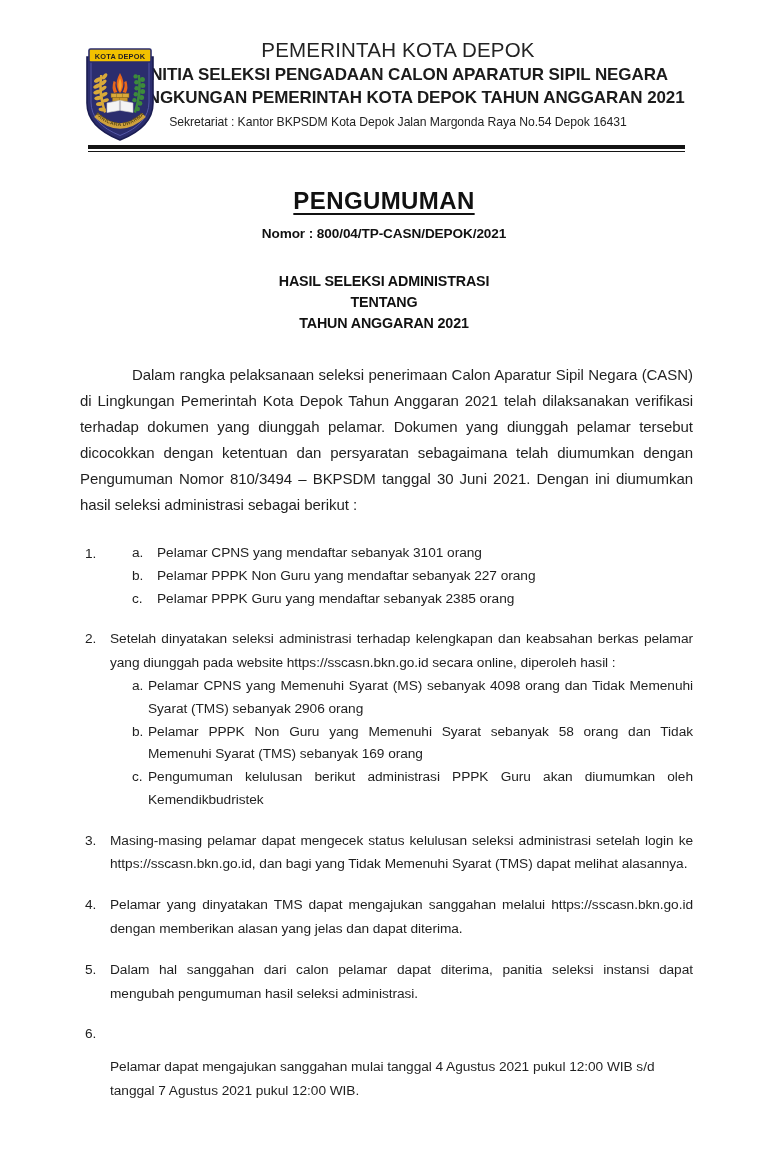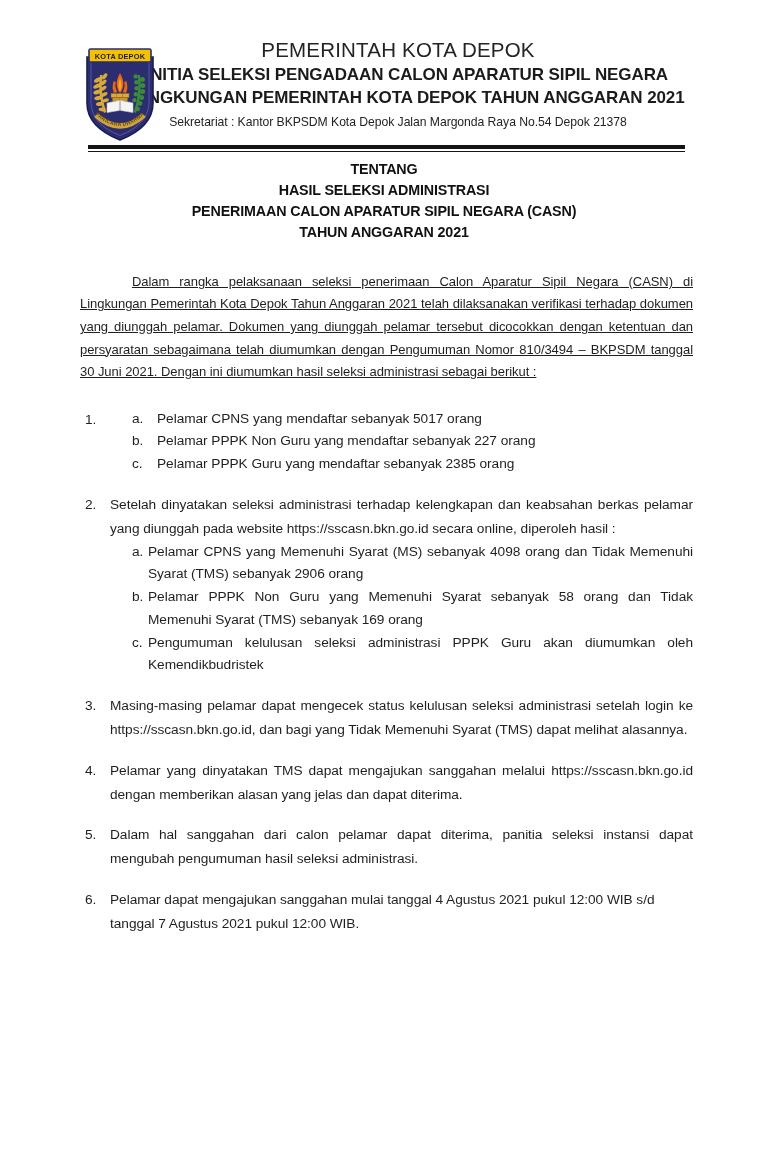--- a/index.html
+++ b/index.html
@@ -122,27 +122,26 @@
   }
 
   
   .body-area {
     margin: 0;
     padding: 0 75px 0 80px;
   }
 
   .intro {
     margin-top: 28px;
-    font-size: 13px;
+    font-size: 15px;
     line-height: 1.74;
     text-align: justify;
     text-indent: 52px;
     color: #1f1f1f;
     letter-spacing: -0.05px;
-    text-decoration: underline;
   }
 
   ol.main-list {
     list-style: none;
     margin: 24px 0 0 0;
     padding: 0;
   }
   ol.main-list > li {
     display: flex;
     font-size: 13.7px;
@@ -159,20 +158,21 @@
   }
   ol.main-list > li .li-body {
     flex: 1 1 auto;
     min-width: 0;
   }
   .li-text {
     text-align: justify;
   }
   .li-text-left {
     text-align: left;
+    margin-top: 33px;
   }
 
   ol.sub-list {
     list-style: none;
     margin: 0;
     padding: 0;
   }
   ol.sub-list > li {
     display: flex;
     font-size: 13.7px;
@@ -260,49 +260,52 @@
         <path id="mottoArc" d="M14 70 Q38 92 62 70" fill="none" stroke="#d9a93a" stroke-width="5.4" opacity="0.95"></path>
         <text font-family="Liberation Sans, sans-serif" font-size="5.2" font-weight="bold" fill="#5d4a12" letter-spacing="0.3">
           <textPath href="#mottoArc" startOffset="50%" text-anchor="middle">PARICARA DHARMA</textPath>
         </text>
       </svg>
     </div>
 
     <div class="lh-line1">PEMERINTAH KOTA DEPOK</div>
     <div class="lh-line2">PANITIA SELEKSI PENGADAAN CALON APARATUR SIPIL NEGARA</div>
     <div class="lh-line3">DI LINGKUNGAN PEMERINTAH KOTA DEPOK TAHUN ANGGARAN 2021</div>
-    <div class="lh-line4">Sekretariat : Kantor BKPSDM Kota Depok Jalan Margonda Raya No.54 Depok 21378</div>
+    <div class="lh-line4">Sekretariat : Kantor BKPSDM Kota Depok Jalan Margonda Raya No.54 Depok 16431</div>
 
     <div class="rule-group">
       <div class="rule-thick"></div>
       <div class="rule-thin"></div>
     </div>
   </div>
 
+  <div class="titleblock">
+    <div class="doc-title">PENGUMUMAN</div>
+    <div class="doc-number">Nomor : 800/04/TP-CASN/DEPOK/2021</div>
+  </div>
 
   <div class="subject">
+    <div>HASIL SELEKSI ADMINISTRASI</div>
     <div>TENTANG</div>
-    <div>HASIL SELEKSI ADMINISTRASI</div>
-    <div>PENERIMAAN CALON APARATUR SIPIL NEGARA (CASN)</div>
     <div>TAHUN ANGGARAN 2021</div>
   </div>
 
   <div class="body-area">
 
     <p class="intro">Dalam rangka pelaksanaan seleksi penerimaan Calon Aparatur Sipil Negara (CASN) di Lingkungan Pemerintah Kota Depok Tahun Anggaran 2021 telah dilaksanakan verifikasi terhadap dokumen yang diunggah pelamar. Dokumen yang diunggah pelamar tersebut dicocokkan dengan ketentuan dan persyaratan sebagaimana telah diumumkan dengan Pengumuman Nomor 810/3494 – BKPSDM tanggal 30 Juni 2021. Dengan ini diumumkan hasil seleksi administrasi sebagai berikut :</p>
 
     <ol class="main-list">
 
       <li>
         <span class="marker">1.</span>
         <div class="li-body">
           <ol class="sub-list wide">
             <li>
               <span class="sub-marker">a.</span>
-              <span class="sub-body">Pelamar CPNS yang mendaftar sebanyak 5017 orang</span>
+              <span class="sub-body">Pelamar CPNS yang mendaftar sebanyak 3101 orang</span>
             </li>
             <li>
               <span class="sub-marker">b.</span>
               <span class="sub-body">Pelamar PPPK Non Guru yang mendaftar sebanyak 227 orang</span>
             </li>
             <li>
               <span class="sub-marker">c.</span>
               <span class="sub-body">Pelamar PPPK Guru yang mendaftar sebanyak 2385 orang</span>
             </li>
           </ol>
@@ -317,21 +320,21 @@
             <li>
               <span class="sub-marker">a.</span>
               <span class="sub-body">Pelamar CPNS yang Memenuhi Syarat (MS) sebanyak 4098 orang dan Tidak Memenuhi Syarat (TMS) sebanyak 2906 orang</span>
             </li>
             <li>
               <span class="sub-marker">b.</span>
               <span class="sub-body">Pelamar PPPK Non Guru yang Memenuhi Syarat sebanyak 58 orang dan Tidak Memenuhi Syarat (TMS) sebanyak 169 orang</span>
             </li>
             <li>
               <span class="sub-marker">c.</span>
-              <span class="sub-body">Pengumuman kelulusan seleksi administrasi PPPK Guru akan diumumkan oleh Kemendikbudristek</span>
+              <span class="sub-body">Pengumuman kelulusan berikut administrasi PPPK Guru akan diumumkan oleh Kemendikbudristek</span>
             </li>
           </ol>
         </div>
       </li>
 
       <li>
         <span class="marker">3.</span>
         <div class="li-body">
           <div class="li-text">Masing-masing pelamar dapat mengecek status kelulusan seleksi administrasi setelah login ke https://sscasn.bkn.go.id, dan bagi yang Tidak Memenuhi Syarat (TMS)  dapat melihat alasannya.</div>
         </div>

